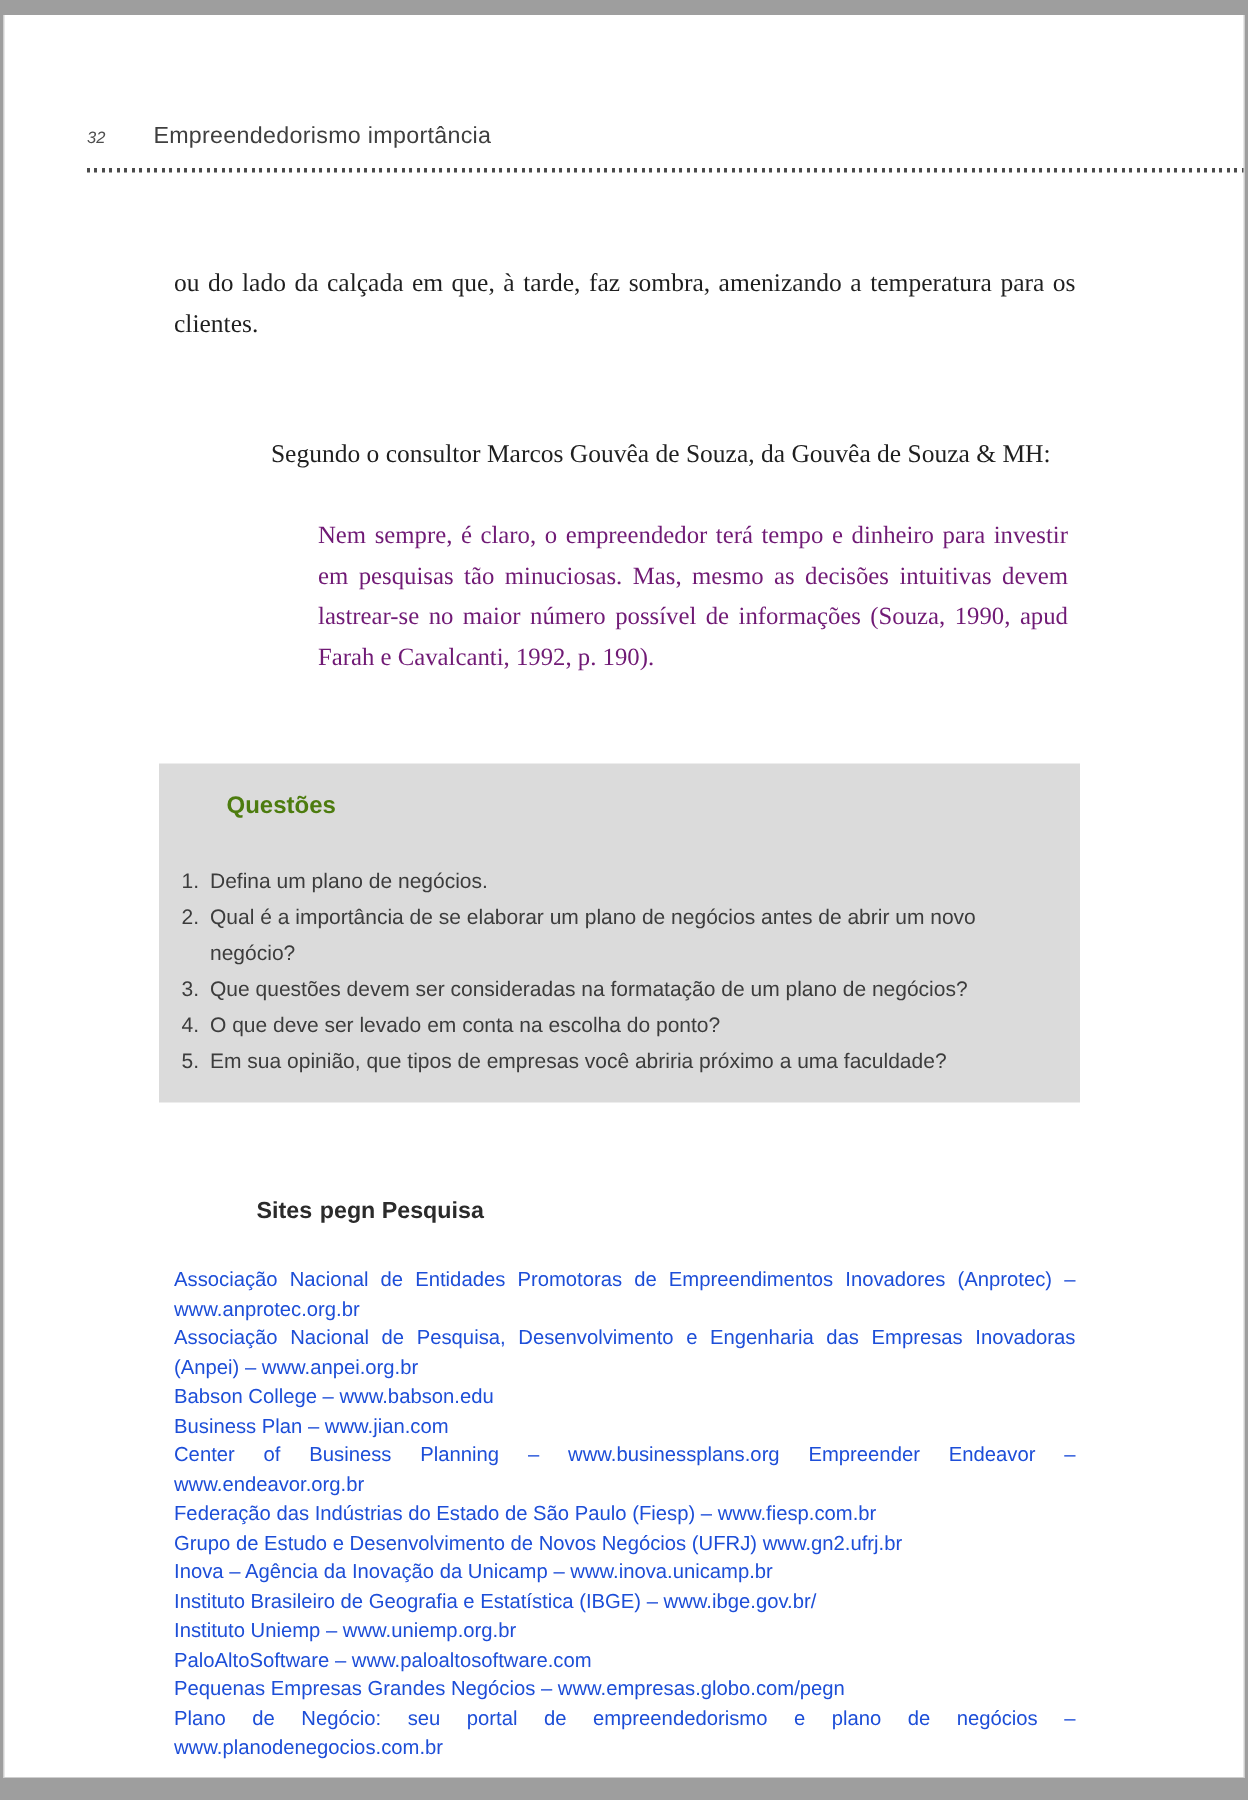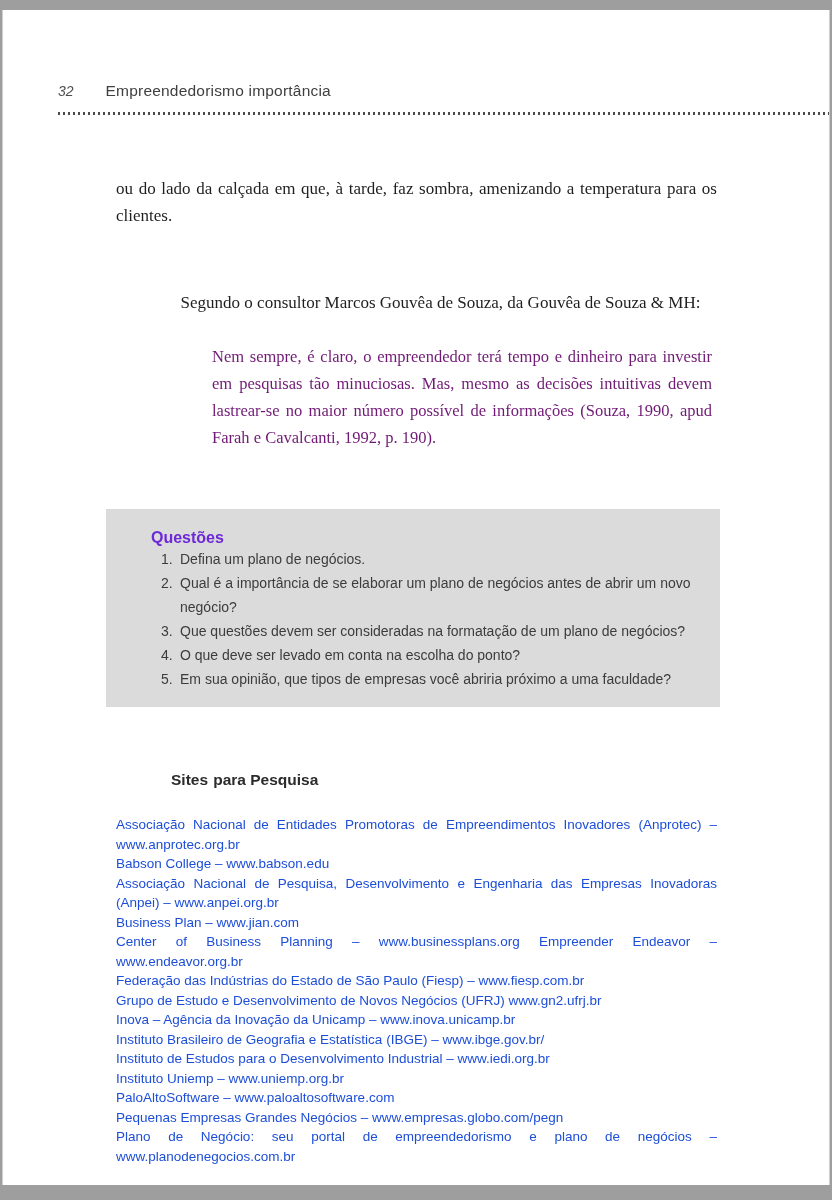--- a/index.html
+++ b/index.html
@@ -22,21 +22,21 @@
     margin-left: 55px;
     padding-top: 72px;
   }
   .runhead-row {
     display: flex;
     align-items: baseline;
     height: 22px;
   }
   .pagenum {
     font-style: italic;
-    font-size: 14px;
+    font-size: 11px;
     color: #4d4d4d;
   }
   .runtitle {
     margin-left: 32px;
     font-size: 15.5px;
     letter-spacing: 0.2px;
     color: #3f3f3f;
   }
   .dotted-rule {
     margin-top: 8px;
@@ -71,26 +71,26 @@
     margin-left: -10px;
     margin-right: -3px;
     background: #dbdbdb;
     padding: 20px 18px 16px 0;
     color: #3c3c3c;
   }
   .qbox-title {
     margin-left: 45px;
     font-size: 16px;
     font-weight: bold;
-    color: #6d28d9;
+    color: #4d7c0f;
   }
   .qlist {
+    margin-top: 28px;
     list-style: none;
     counter-reset: q;
-    padding-left: 40px;
   }
   .qlist li {
     counter-increment: q;
     position: relative;
     padding-left: 34px;
     font-size: 14px;
     line-height: 24px;
     color: #3c3c3c;
   }
   .qlist li::before {
@@ -143,34 +143,33 @@
       <ol class="qlist">
         <li>Defina um plano de negócios.</li>
         <li>Qual é a importância de se elaborar um plano de negócios antes de abrir um novo negócio?</li>
         <li>Que questões devem ser consideradas na formatação de um plano de negócios?</li>
         <li>O que deve ser levado em conta na escolha do ponto?</li>
         <li>Em sua opinião, que tipos de empresas você abriria próximo a uma faculdade?</li>
       </ol>
     </section>
 
     <h3 class="sites-title">
-      <span class="it">Sites</span><span class="rest">para Pesquisa</span>
+      <span class="it">Sites</span><span class="rest">pegn Pesquisa</span>
     </h3>
 
     <div class="sites-list">
       <p class="site-entry">Associação Nacional de Entidades Promotoras de Empreendimentos Inovadores (Anprotec) – www.anprotec.org.br</p>
+      <p class="site-entry">Associação Nacional de Pesquisa, Desenvolvimento e Engenharia das Empresas Inovadoras (Anpei) – www.anpei.org.br</p>
       <p class="site-entry">Babson College – www.babson.edu</p>
-      <p class="site-entry">Associação Nacional de Pesquisa, Desenvolvimento e Engenharia das Empresas Inovadoras (Anpei) – www.anpei.org.br</p>
       <p class="site-entry">Business Plan – www.jian.com</p>
       <p class="site-entry">Center of Business Planning – www.businessplans.org Empreender Endeavor – www.endeavor.org.br</p>
       <p class="site-entry">Federação das Indústrias do Estado de São Paulo (Fiesp) – www.fiesp.com.br</p>
       <p class="site-entry">Grupo de Estudo e Desenvolvimento de Novos Negócios (UFRJ) www.gn2.ufrj.br</p>
       <p class="site-entry">Inova – Agência da Inovação da Unicamp – www.inova.unicamp.br</p>
       <p class="site-entry">Instituto Brasileiro de Geografia e Estatística (IBGE) – www.ibge.gov.br/</p>
-      <p class="site-entry">Instituto de Estudos para o Desenvolvimento Industrial – www.iedi.org.br</p>
       <p class="site-entry">Instituto Uniemp – www.uniemp.org.br</p>
       <p class="site-entry">PaloAltoSoftware – www.paloaltosoftware.com</p>
       <p class="site-entry">Pequenas Empresas Grandes Negócios – www.empresas.globo.com/pegn</p>
       <p class="site-entry">Plano de Negócio: seu portal de empreendedorismo e plano de negócios – www.planodenegocios.com.br</p>
     </div>
 
   </main>
 </div>
 
 </body></html>

